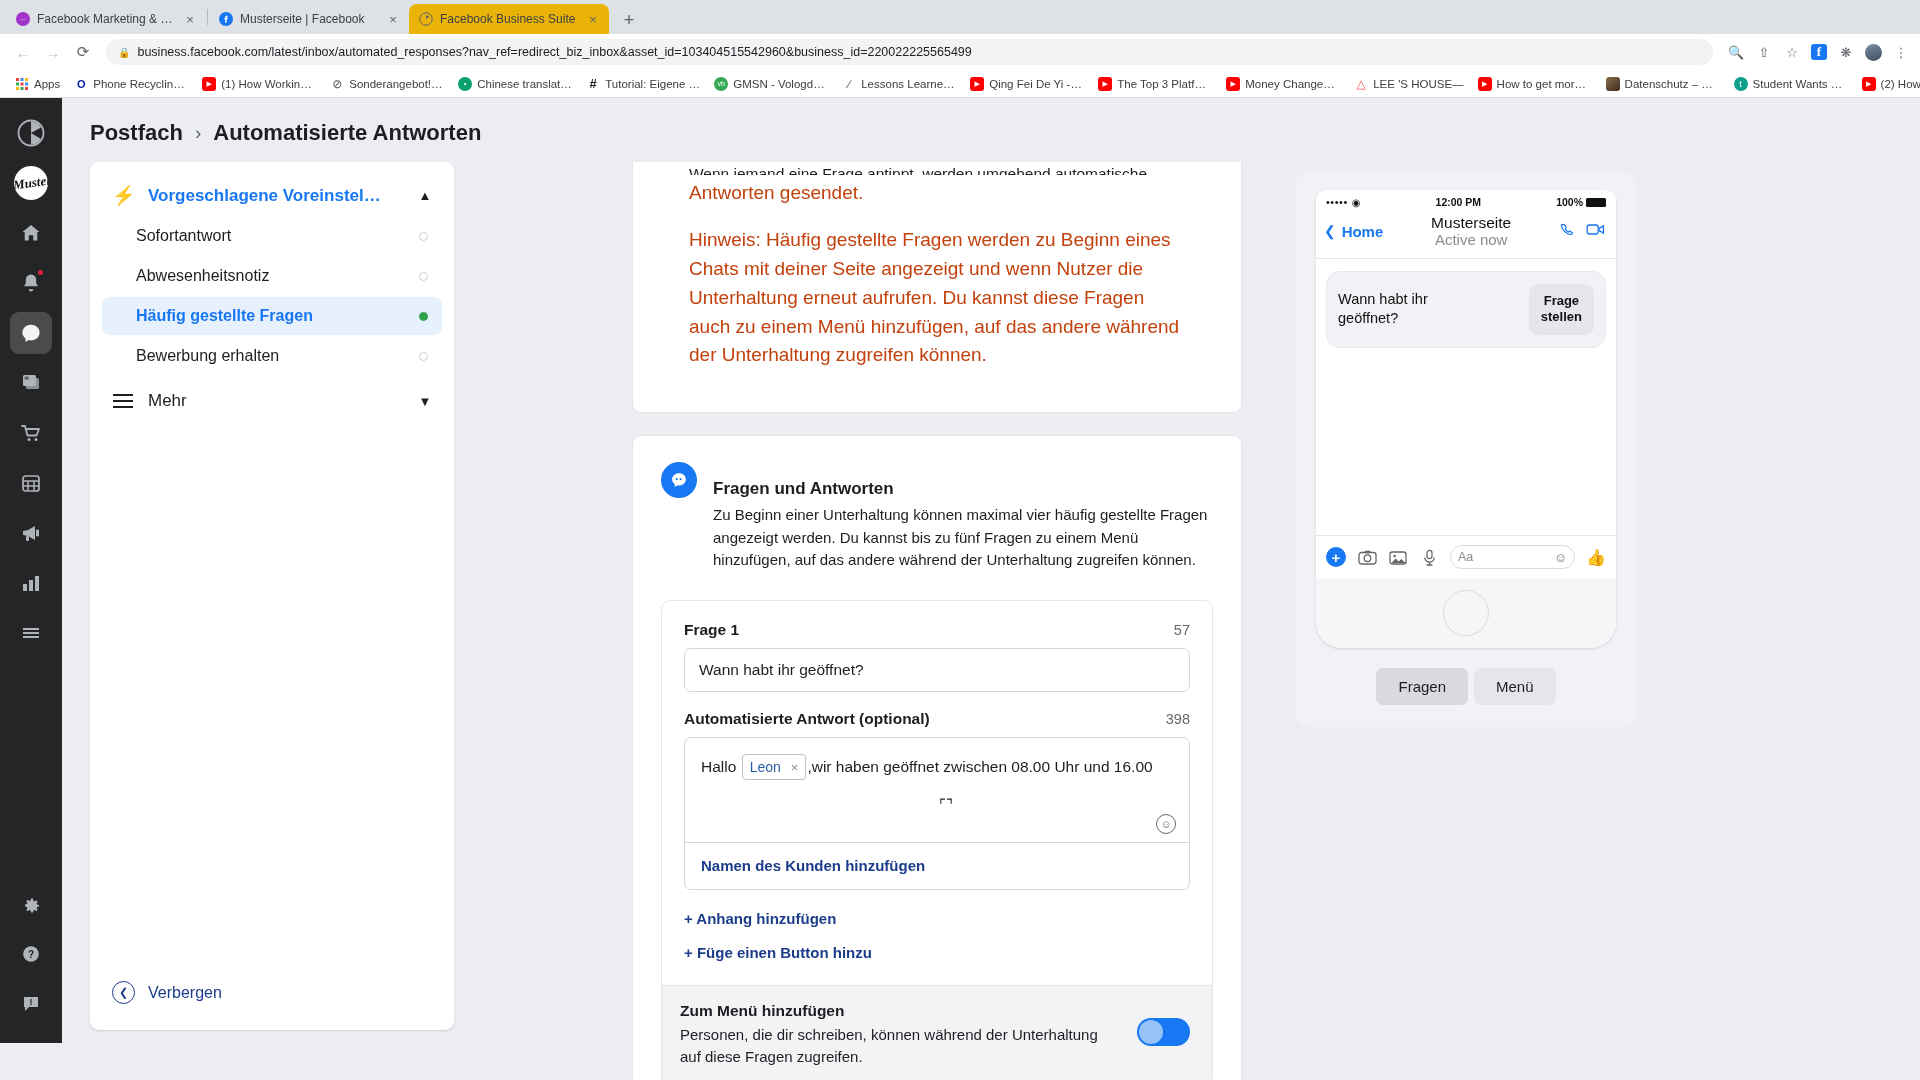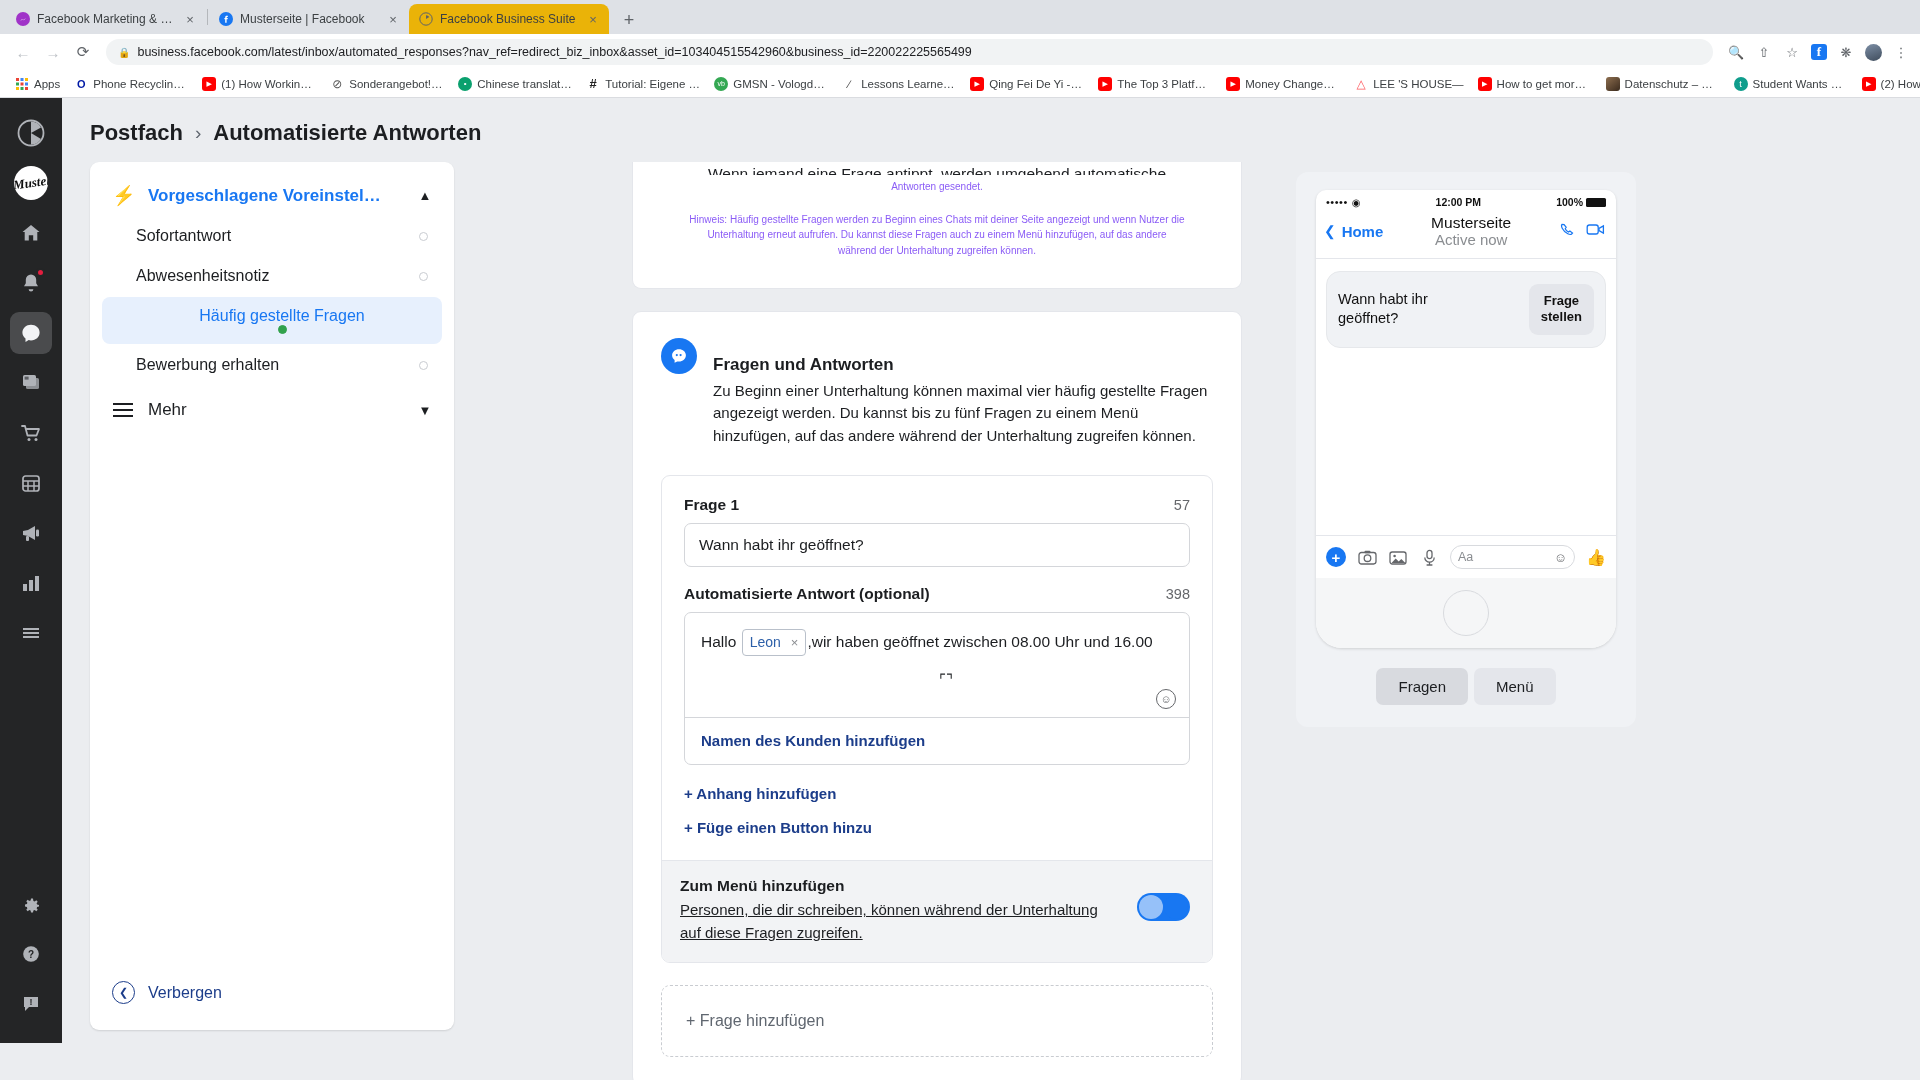--- a/index.html
+++ b/index.html
@@ -80,40 +80,40 @@
   
   .lpanel { width: 364px; flex: 0 0 364px; background: #fff; border-radius: 9px;
             box-shadow: 0 1px 2px rgba(0,0,0,.12); min-height: 868px; position: relative; }
   .lp-section { display:flex; align-items:center; gap: 14px; padding: 22px 20px 8px 22px; }
   .bolt { width: 22px; text-align:center; color:#1877f2; font-size:19px; }
   .lp-section-title { font-size: 17px; font-weight: bold; color: #1877f2; flex:1;
                       white-space: nowrap; overflow: hidden; text-overflow: ellipsis; }
   .chev { color: #1c1e21; font-size: 13px; width:18px; text-align:center; }
   .lp-item { margin: 2px 12px; padding: 10px 14px 10px 34px; border-radius: 8px; display:flex;
              align-items:center; font-size: 16px; color: #1c1e21; }
-  .lp-item.active { background: #e7f0fd; color: #1877f2; font-weight: normal; flex-direction: column; }
+  .lp-item.active { background: #e7f0fd; color: #1877f2; font-weight: bold; }
   .lp-item .lbl { flex: 1; }
   .lp-item .mark { width: 9px; height: 9px; border-radius: 50%; border: 1.5px solid #c9ccd1; }
   .lp-item.active .mark { background: #31a24c; border-color: #31a24c; }
   .lp-more { display:flex; align-items:center; gap: 14px; padding: 14px 20px 14px 22px; }
   .hamb { width: 22px; display:flex; flex-direction:column; gap:4px; align-items:center; }
   .hamb i { display:block; width: 20px; height: 2px; background:#1c1e21; }
   .lp-more-lbl { font-size: 17px; color: #1c1e21; flex:1; }
   .lp-footer { position:absolute; bottom: 0; left: 0; right: 0; padding: 22px 22px 26px 22px;
                display:flex; align-items:center; gap: 13px; }
   .circ-back { width: 23px; height: 23px; border-radius: 50%; border: 1.5px solid #1c3d8a;
                display:flex; align-items:center; justify-content:center; font-size: 11px; color:#1c3d8a; }
   .verbergen { font-size: 16px; color: #1c3d8a; font-weight: 500; }
 
   
   .mid { flex: 0 0 610px; width: 610px; margin-left: 178px; padding-top: 0; }
   .card { background: #fff; border-radius: 9px; border: 1px solid #e4e6eb; margin-bottom: 22px; }
   .card.clip-top { border-top: none; border-radius: 0 0 9px 9px; margin-top: 0; }
-  .card-body { padding: 0 56px 30px 56px; text-align: center; }
-  .para { font-size: 10px; line-height: 1.52; color: #8b5cf6; }
+  .card-body { padding: 0 56px 42px 56px; }
+  .para { font-size: 19px; line-height: 1.52; color: #c2410c; }
   .para + .para { margin-top: 18px; }
   .trunc-row { font-size: 15.5px; line-height: 1.52; color:#1c1e21; height: 13px; overflow:hidden; }
 
   .qa-head { display: flex; gap: 16px; padding: 26px 30px 0 28px; }
   .qa-bubble { width: 36px; height: 36px; flex:0 0 36px; border-radius: 50%; background: #1877f2;
                display:flex; align-items:center; justify-content:center; }
   .qa-title { font-size: 17px; font-weight: bold; color:#1c1e21; margin-bottom: 5px; margin-top: 17px; }
   .qa-sub { font-size: 15px; line-height: 1.5; color: #1c1e21; }
 
   .qbox { margin: 28px 28px 0 28px; border: 1px solid #e4e6eb; border-radius: 9px; overflow: hidden; }
@@ -135,21 +135,21 @@
   .ansfoot { border-top: 1px solid #d4d6da; padding: 14px 16px; }
   .bluelink { font-size: 15px; color:#1c3d8a; font-weight: bold; }
   .addrow { margin-top: 20px; }
   .addrow .bluelink { display:block; }
   .addrow .bluelink + .bluelink { margin-top: 17px; }
 
   .menu-toggle { background: #f2f3f5; border-top: 1px solid #e4e6eb; padding: 16px 22px 18px 18px;
                  display:flex; align-items:flex-start; gap: 16px; }
   .mt-left { flex: 1; }
   .mt-title { font-size: 15.5px; font-weight: bold; color:#1c1e21; margin-bottom: 4px; }
-  .mt-sub { font-size: 15px; line-height: 1.5; color:#1c1e21;text-decoration:underline; }
+  .mt-sub { font-size: 15px; line-height: 1.5; color:#1c1e21; }
   .switch { width: 53px; height: 28px; border-radius: 14px; background: #1877f2; position: relative;
             flex: 0 0 53px; margin-top: 16px; }
   .switch::before { content:""; position:absolute; left:2px; top:2px; width:24px;height:24px;border-radius:50%;
                     background: rgba(255,255,255,.55); }
   .switch .knob { position:absolute; right: 2px; top: 2px; width: 24px; height: 24px; border-radius: 50%; background:#1877f2;
                   box-shadow: 0 0 0 0 rgba(0,0,0,0); }
   .switch .knob::after { content:""; position:absolute; inset:0; border-radius:50%; background:#1877f2; }
 
   .addq { margin: 22px 28px 28px 28px; border: 1.5px dashed #c9ccd1; border-radius: 9px;
           padding: 26px 24px; font-size: 16px; color: #606770; }

